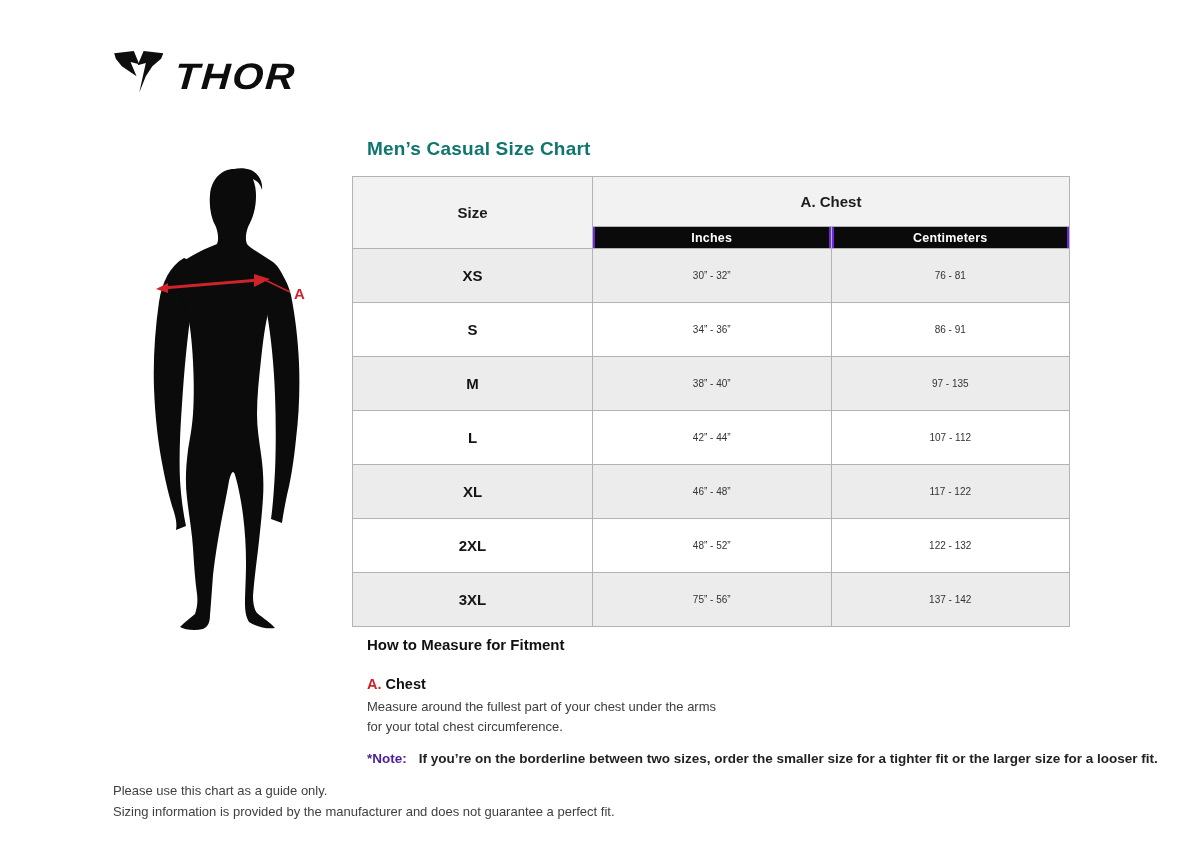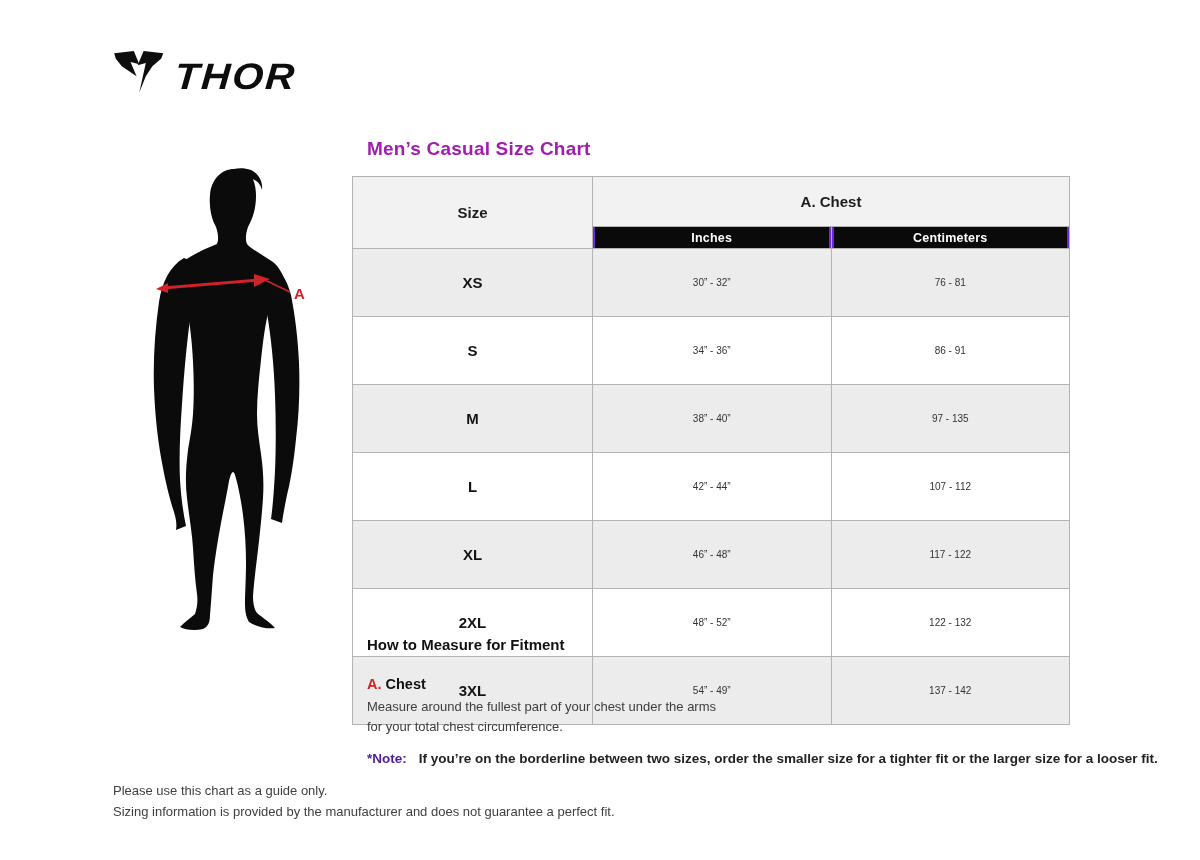--- a/index.html
+++ b/index.html
@@ -16,37 +16,37 @@
     font-size:40px; font-weight:bold; font-style:italic;
     letter-spacing:2px; color:#0d0d0d; transform:skewX(-4deg) scaleY(.92);
     line-height:1;
   }
 
   
   #figure { left:148px; top:166px; width:180px; height:480px; }
 
   
   .title {
-    left:367px; top:138px; font-size:19px; font-weight:bold; color:#a21caf;
+    left:367px; top:138px; font-size:19px; font-weight:bold; color:#0f766e;
     letter-spacing:.2px;
   }
   #sizeTable { left:352px; top:176px; }
   table { border-collapse:collapse; table-layout:fixed; width:718px;
           border:1px solid #a3a3a3; }
   th, td { border:1px solid #b3b3b3; text-align:center; vertical-align:middle;
            font-size:15px; color:#333; }
   th.size-col { width:240px; }
   thead tr.group-row th { height:50px; background:#f2f2f2; font-weight:bold;
                           color:#1c1c1c; font-size:15px; }
   thead th.size-head { background:#f2f2f2; }
   thead tr.bar-row td { height:21px; padding:0; background:#6d28d9; border-top:none; }
   .black-bar { background:#0a0a0a; color:#fff; font-weight:bold; font-size:12.5px;
                height:21px; margin:0 2px; display:flex; align-items:center;
                justify-content:center; letter-spacing:.2px; }
-  tbody tr { height:68px;margin-left:48px; }
+  tbody tr { height:54px;margin-left:48px; }
   tbody tr:nth-child(odd)  { background:#ececec; }
   tbody tr:nth-child(even) { background:#ffffff; }
   tbody th { font-weight:bold; color:#141414; font-size:15px; }
   tbody td { font-size:10px; color:#333; }
 
   
   #measure { left:367px; top:636px; width:720px; }
   #measure h2 { font-size:15px; font-weight:bold; color:#111; }
   .measure-item { margin-top:23px; }
   .measure-item .item-head { font-size:14.5px; font-weight:bold; color:#111; }
@@ -156,21 +156,21 @@
   </tr>
 
   <tr>
     <th class="c-size">2XL</th>
     <td class="c-in">48” - 52”</td>
     <td class="c-cm">122 - 132</td>
   </tr>
 
   <tr>
     <th class="c-size">3XL</th>
-    <td class="c-in">54” - 49”</td>
+    <td class="c-in">75” - 56”</td>
     <td class="c-cm">137 - 142</td>
   </tr>
 </tbody>
   </table>
 </div>
 
 <div class="abs" id="measure">
   <h2>How to Measure for Fitment</h2>
   <div class="measure-item">
     <div class="item-head">

